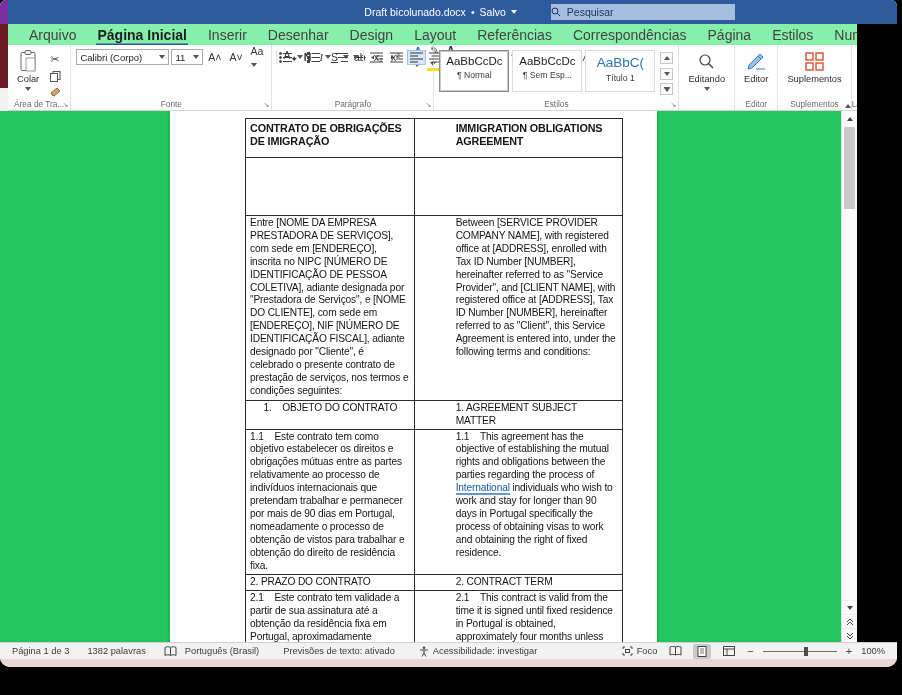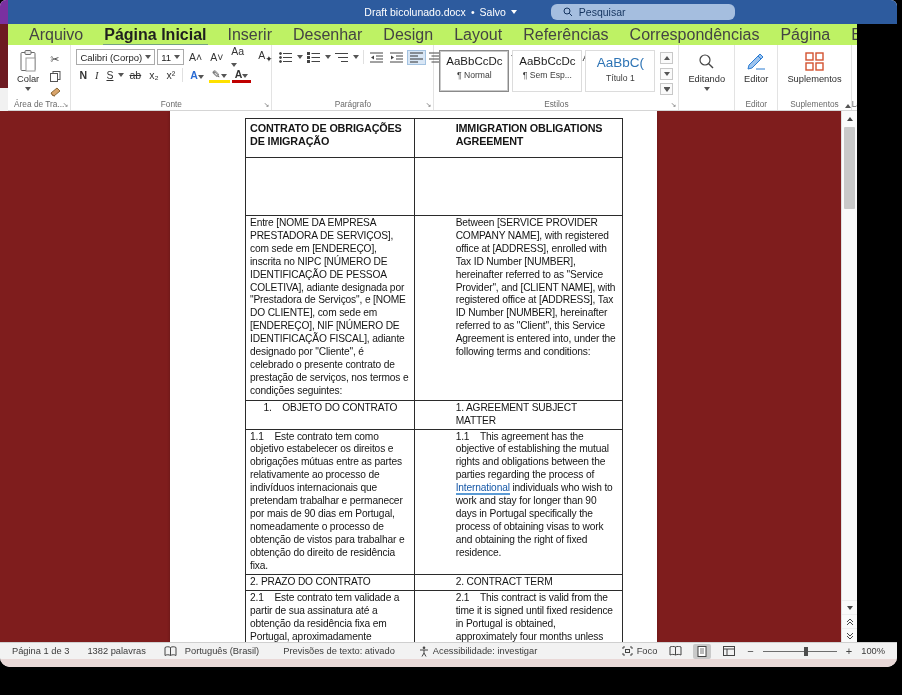--- a/index.html
+++ b/index.html
@@ -21,33 +21,33 @@
               display:flex; align-items:center; color:#fff; font-size:10.5px; }
   .tb-left { display:flex; align-items:center; gap:9px; padding-left:76px;margin-top:43px; }
   .autosave-toggle { width:26px; height:12px; border:1px solid #fff; border-radius:7px; position:relative; }
   .autosave-toggle i { position:absolute; left:1px; top:1px; width:8px; height:8px; border-radius:50%; background:#fff; }
   .tb-ico { width:14px; text-align:center; font-size:12px; line-height:1; }
   .dim { color:#a9bcd9; }
   .qat { display:inline-block; width:9px; border-top:1.5px solid #fff; padding-top:1px; }
   .caret { display:inline-block; width:0; height:0; border-left:3.5px solid transparent; border-right:3.5px solid transparent; border-top:4px solid currentColor; }
   .caret-up { display:inline-block; width:0; height:0; border-left:3.5px solid transparent; border-right:3.5px solid transparent; border-bottom:4px solid currentColor; }
   .tb-title { display:flex; align-items:center; gap:5px; margin-left:48px; white-space:nowrap; }
-  .tb-search { margin-left:34px; width:184px; height:16px; background:#a5bedf; border-radius:6px;
-               display:flex; align-items:center; gap:6px; padding:0 12px; color:#14335e; }
+  .tb-search { margin-left:34px; width:184px; height:16px; background:#a5bedf; border-radius:0;
+               display:flex; align-items:center; gap:6px; padding:0 0; color:#14335e; }
   .tb-right { margin-left:auto; display:flex; align-items:center; gap:14px; padding-right:10px; }
   .avatar { width:17px; height:17px; border-radius:50%; background:#8a7164; color:#fff; font-size:7.5px;
             display:flex; align-items:center; justify-content:center; font-weight:bold; }
   .winbtn { font-size:11px; width:14px; text-align:center; }
   .restore-ico { position:relative; width:9px; height:9px; }
   .restore-ico:before { content:""; position:absolute; left:2px; top:0; width:7px; height:7px; border:1px solid #fff; }
   .restore-ico:after  { content:""; position:absolute; left:0; top:2px; width:7px; height:7px; border:1px solid #fff; background:#2d5b9e; }
 
   
-  .tabrow { position:absolute; left:8px; right:0; top:24px; height:21px; background:#bef264;
-            display:flex; align-items:center; font-size:16px; color:#444; }
+  .tabrow { position:absolute; left:8px; right:0; top:24px; height:21px; background:#86efac;
+            display:flex; align-items:center; font-size:14px; color:#444; }
   .tabs { display:flex; align-items:center; gap:19px; padding-left:20px; white-space:nowrap; }
   .tab { padding:3px 1px; cursor:default; }
   .tab.active { color:#1f1f1f; font-weight:bold; box-shadow:inset 0 -2.5px 0 #2b579a; }
   .tab.ctx { color:#2767c0; }
 
   
   .ribbon { position:absolute; left:8px; right:0; top:45px; height:66px; background:#fff;
             border-bottom:1px solid #d5d5d5; display:flex; z-index:1; }
   .rgroup { position:relative; border-right:1px solid #e3e3e3; padding:3px 5px 13px; display:flex; }
   .glabel { position:absolute; left:0; right:0; bottom:1px; text-align:center; font-size:8.3px; color:#6a6a6a; white-space:nowrap; overflow:hidden; }
@@ -77,21 +77,21 @@
   .stylecard .prev { font-size:11.5px; color:#1c1c1c; white-space:nowrap; }
   .stylecard .prev.h1 { color:#2e74b5; font-size:13.5px; }
   .stylecard .sname { font-size:8.6px; color:#3c3c3c; white-space:nowrap; }
   .stylescroll { display:flex; flex-direction:column; justify-content:space-between; margin-left:2px; padding:2px 0; }
   .stylescroll span { border:1px solid #c8c8c8; width:13px; height:12px; display:flex; align-items:center; justify-content:center; color:#555; background:#fafafa; }
 
   .lt-logo { font-weight:bold; font-size:12px; color:#1b1b1b; text-decoration:underline wavy #4a90d9 1px; }
   .collapse-ribbon { position:absolute; right:46px; bottom:2px; color:#555; }
 
   
-  .docarea { position:absolute; left:0; right:0; top:111px; bottom:25px; background:#7f1d1d; overflow:hidden; }
+  .docarea { position:absolute; left:0; right:0; top:111px; bottom:25px; background:#22c55e; overflow:hidden; }
   .page { position:absolute; left:170px; top:0; width:487px; height:100%; background:#fff; box-shadow:0 0 3px rgba(0,0,0,.25); }
   .dtable { position:absolute; left:245px; top:7px; width:378px; border:1px solid #2b2b2b; background:#fff;
             color:#151515; font-size:10.2px; line-height:12.9px; letter-spacing:-0.15px; }
   .drow { display:flex; border-bottom:1px solid #2b2b2b; }
   .drow:last-child { border-bottom:none; }
   .dcell { padding:1px 4px 2px; white-space:pre-wrap; }
   .dcell.pt { width:187px; border-right:1px solid #2b2b2b; }
   .dcell.en { width:189px;margin-left:37px; }
   .hdr .dcell { font-weight:bold; font-size:10.8px; padding-top:3px; }
   .hdr { min-height:39px; }
@@ -213,21 +213,21 @@
           <svg width="11" height="11" viewBox="0 0 11 11">
               <path d="M1 6l6-5 3 3-6 5z" fill="#d9a46a" stroke="#8a6a3a"></path>
               <path d="M1 6l1.5 2.5L5 9" fill="#c07845" stroke="#8a6a3a"></path>
             </svg>
         </span>
       </div>
       <span class="glabel">Área de Tra...</span>
       <span class="launcher">↘</span>
     </div>
 
-    <div class="rgroup" style="width:201px; flex-direction:column; gap:0">
+    <div class="rgroup" style="width:201px; flex-direction:row; gap:0">
       <div class="frow">
         <span class="fontsel" style="width:97px">
           <span style="flex:1; overflow:hidden; white-space:nowrap">Calibri (Corpo)</span>
           <span class="caret" style="color:#555"></span>
         </span>
         <span class="fontsel" style="width:33px">
           <span style="flex:1">11</span>
           <span class="caret" style="color:#555"></span>
         </span>
         <span class="fmt">A˄</span>

